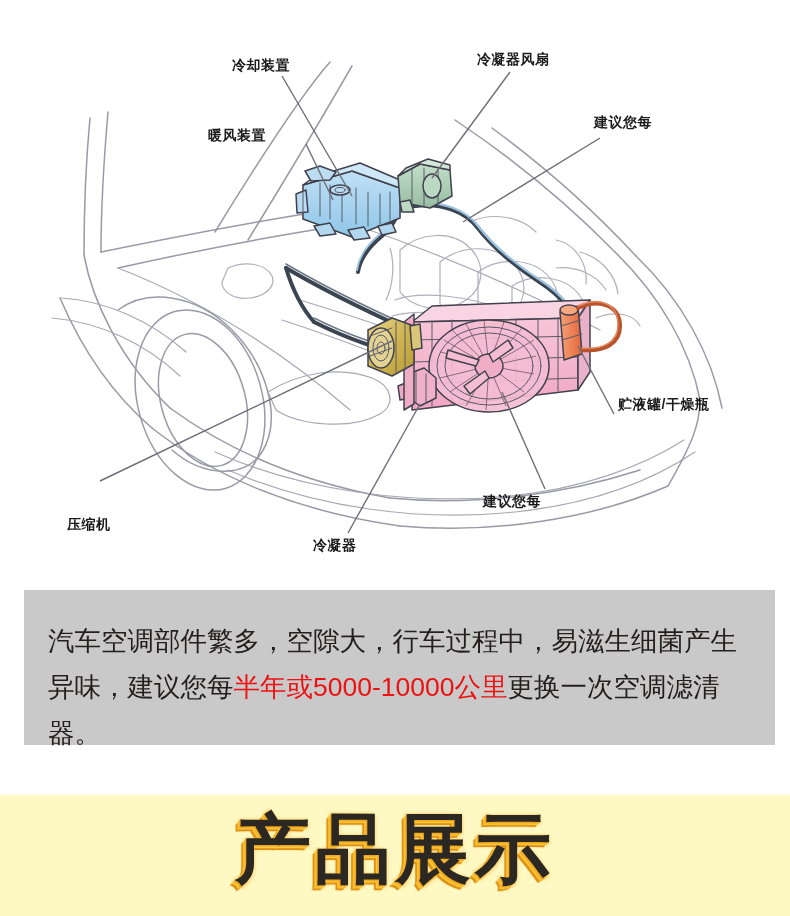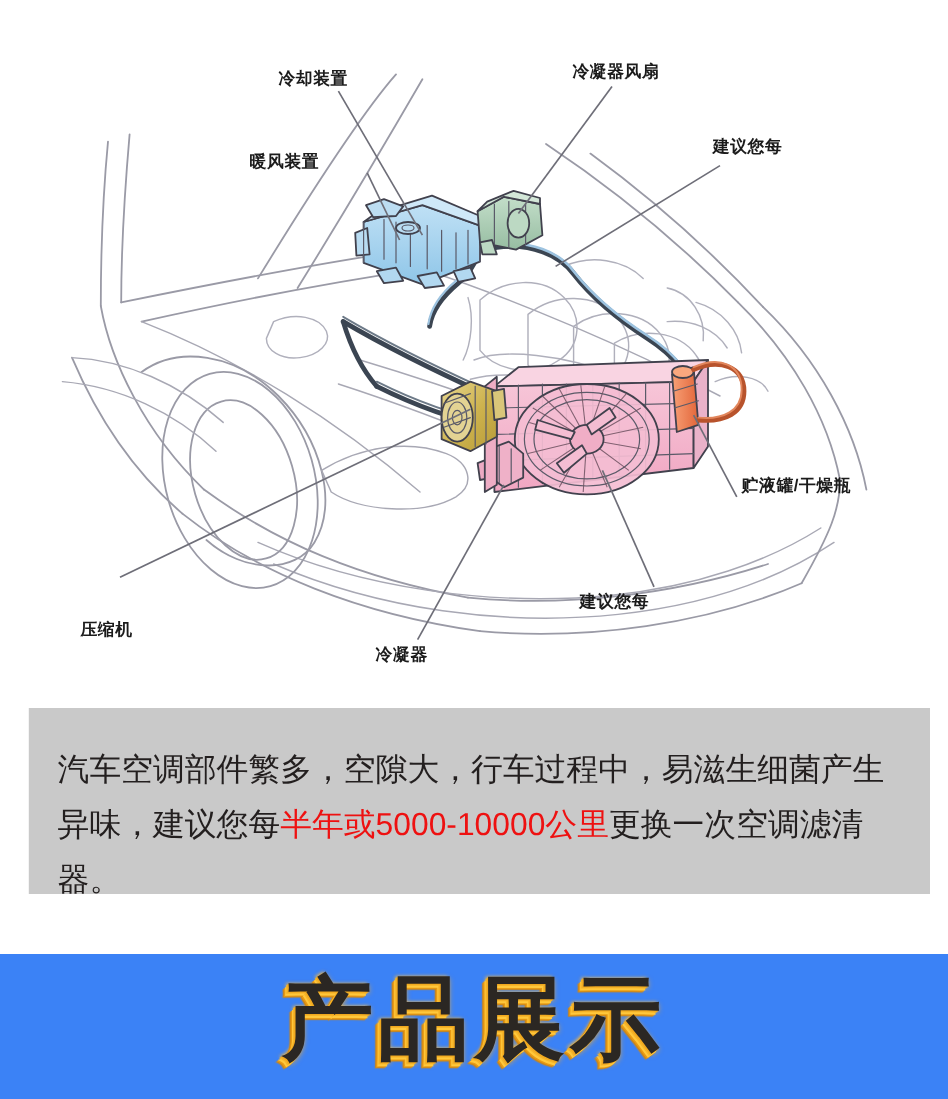--- a/index.html
+++ b/index.html
@@ -67,21 +67,21 @@
     font-weight: normal;
   }
 
   
   #bottom-title-wrap {
     position: absolute;
     left: 0;
     top: 795px;
     width: 790px;
     height: 121px;
-    background: #3b82f6;
+    background: #fef9c3;
   }
   #bottom-title {
     position: absolute;
     left: 0;
     top: 6px;
     width: 790px;
     text-align: center;
     font-family: "DejaVu Sans", "Liberation Sans", sans-serif;
     font-weight: bold;
     font-size: 76px;

